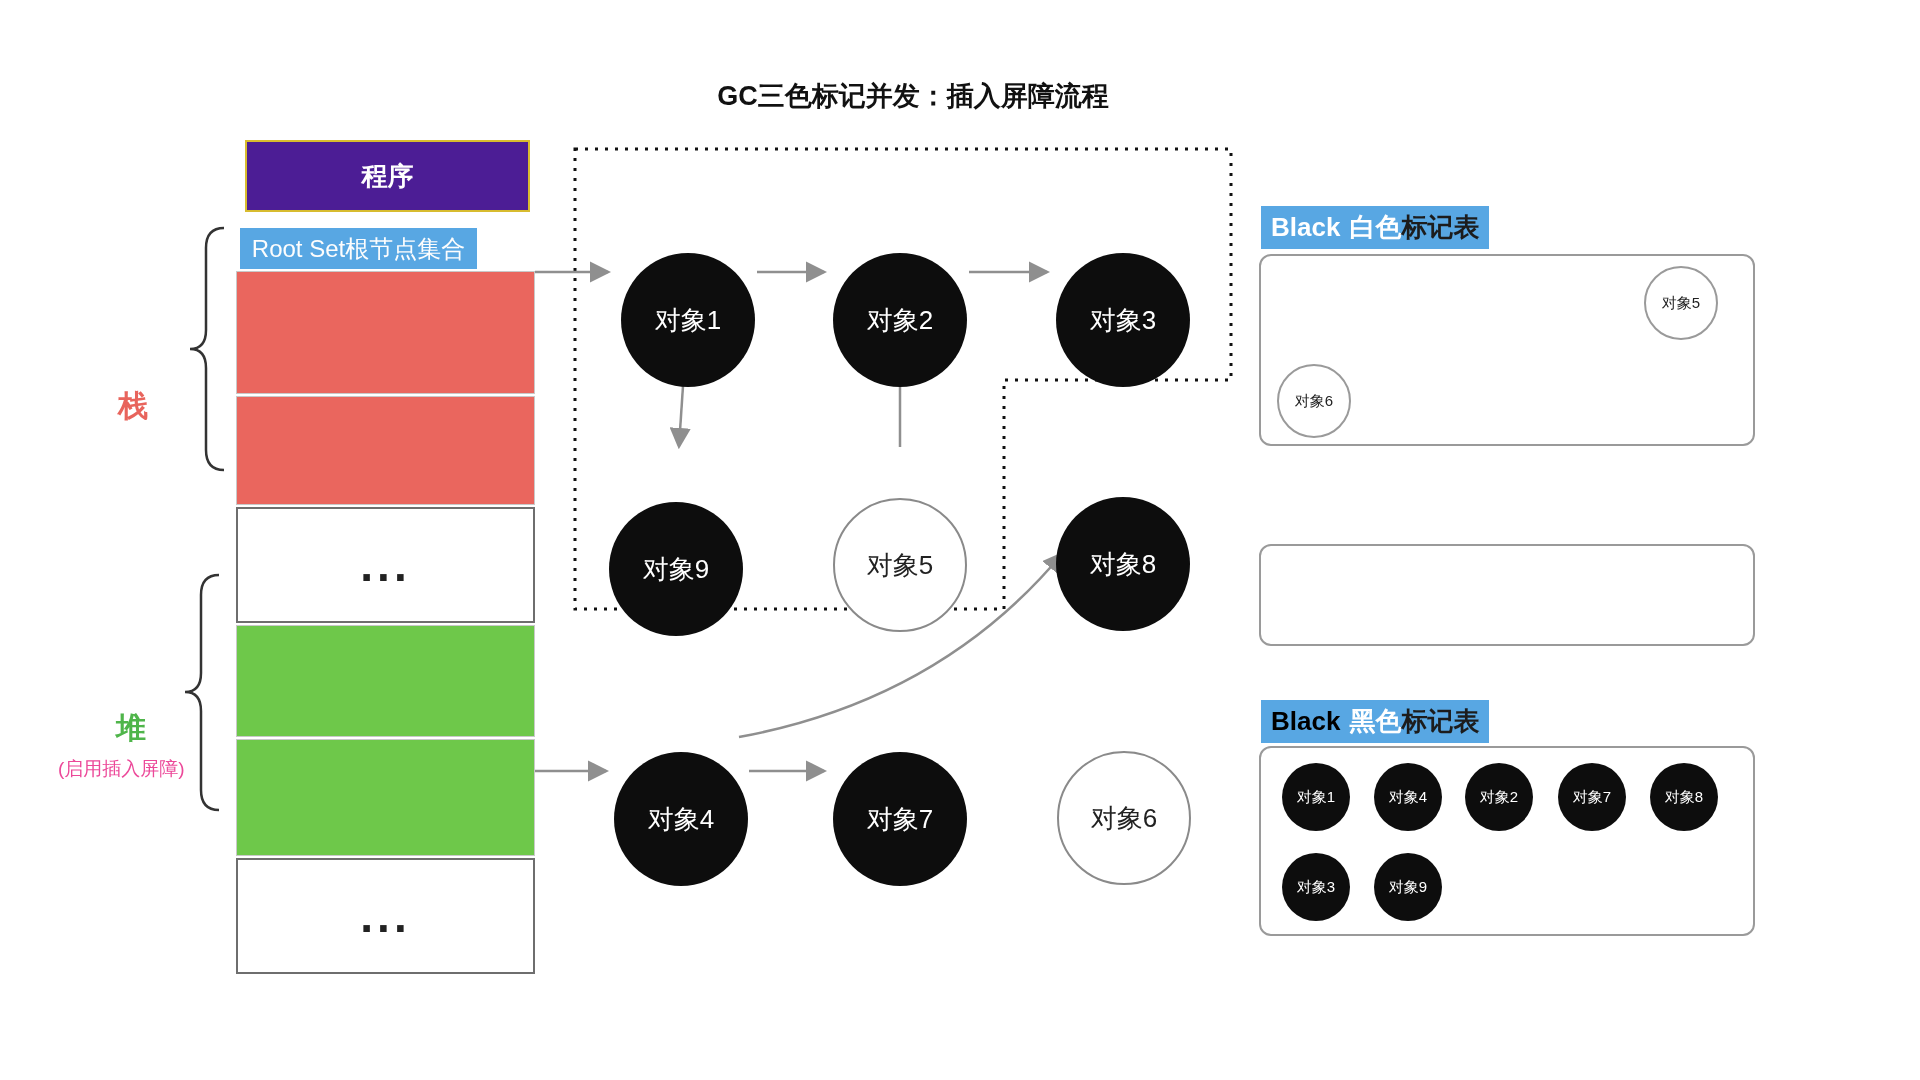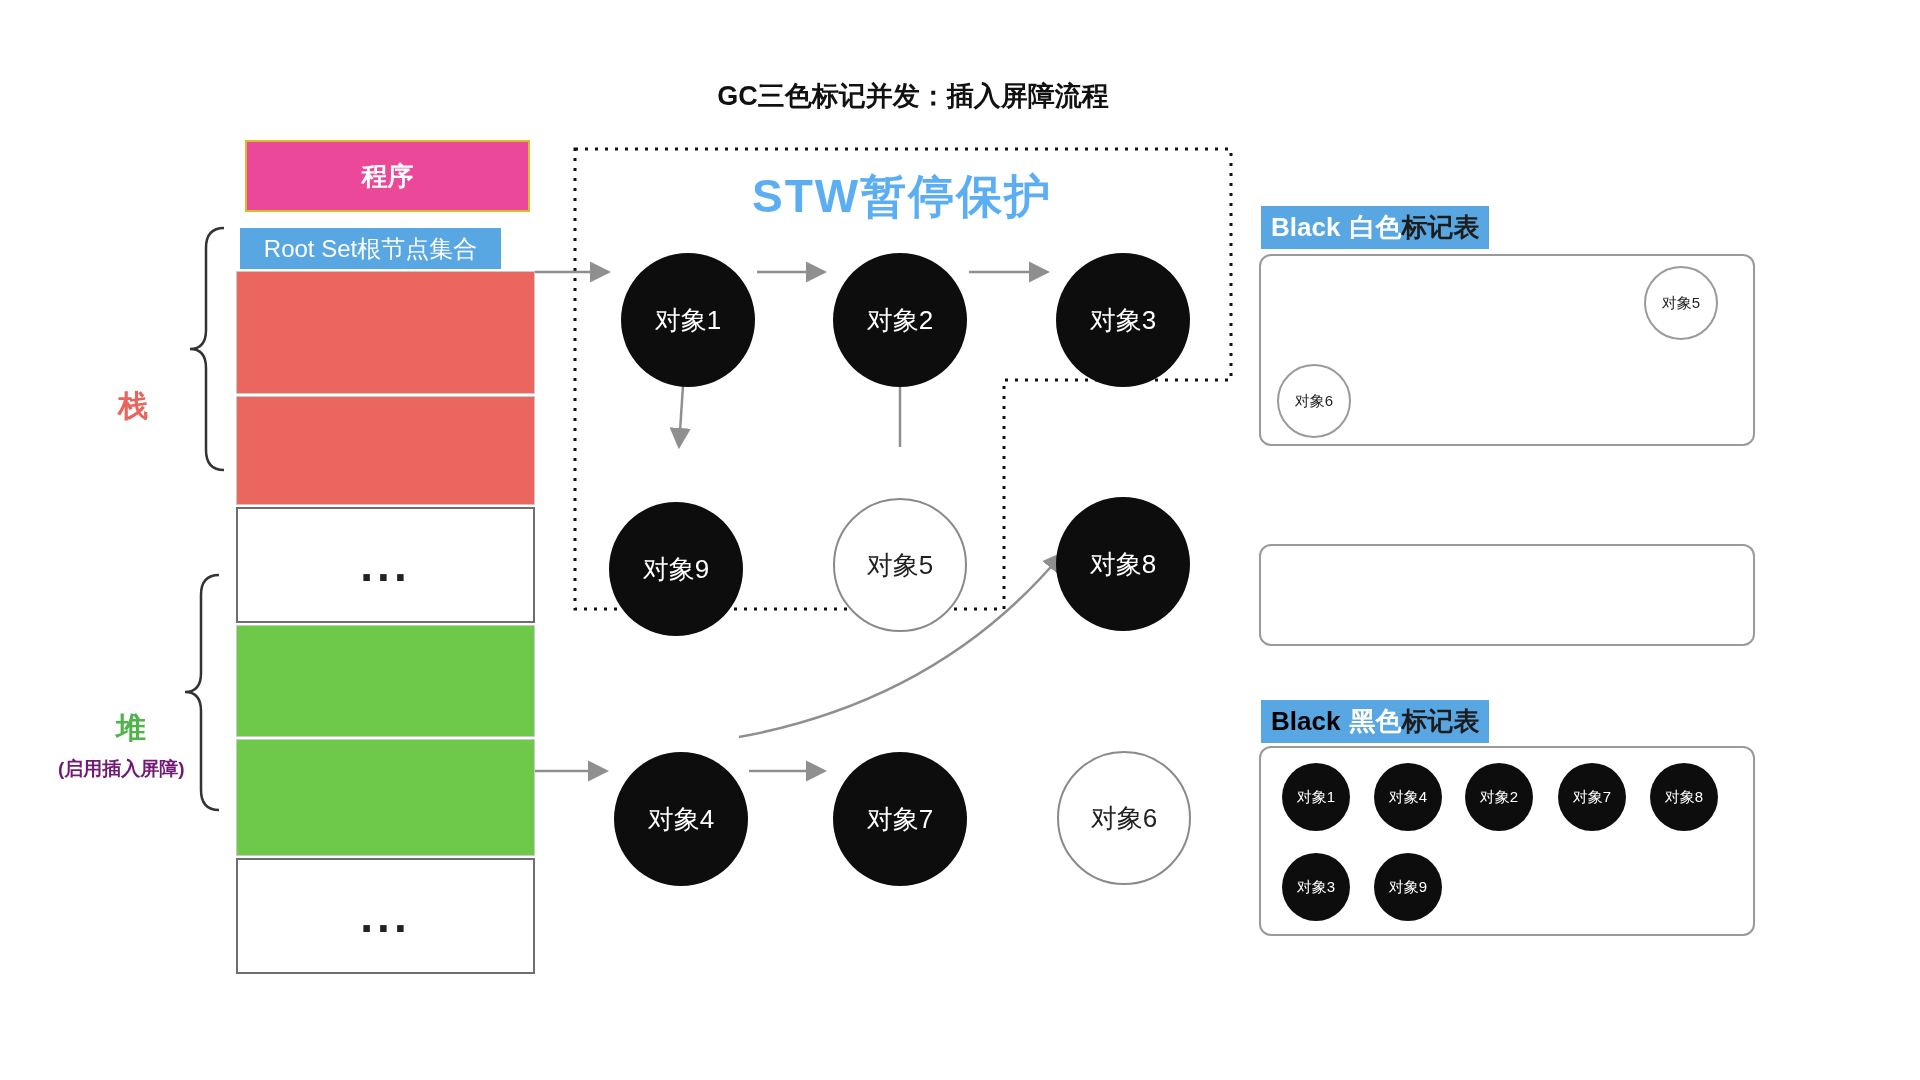--- a/index.html
+++ b/index.html
@@ -4,32 +4,32 @@
 <style>
   * { margin:0; padding:0; box-sizing:border-box; }
   body { font-family:"Liberation Sans","DejaVu Sans",sans-serif; background:#fff; }
   #canvas { position:relative; width:1920px; height:1080px; background:#fff; overflow:hidden; }
   .abs { position:absolute;margin-top:48px; }
 
   .title { left:433px; top:30px; width:960px; text-align:center; font-size:27px; font-weight:bold; color:#111; }
 
   
   .membox { left:236px; width:299px; display:flex; align-items:center; justify-content:center; }
-  .program { left:245px; top:92px; width:285px; height:72px; background:#ec4899; border:2px solid #d8bc2f;
+  .program { left:245px; top:92px; width:285px; height:72px; background:#4c1d95; border:2px solid #d8bc2f;
              display:flex; align-items:center; justify-content:center; font-size:26px; font-weight:bold; color:#fff; }
-  .rootset { left:240px; top:180px; width:261px; height:41px; background:#58a7e3; display:flex; align-items:center;
+  .rootset { left:240px; top:180px; width:237px; height:41px; background:#58a7e3; display:flex; align-items:center;
              justify-content:center; font-size:24px; color:#fdfdfd; }
   .redbox { background:#ea665e; border:1px solid #c9c9c9; }
   .greenbox { background:#6ec84a; border:1px solid #c9c9c9; }
   .ellipbox { background:#fff; border:2px solid #6e6e6e; font-size:46px; font-weight:bold; color:#222; letter-spacing:4px; }
 
   .side-label { font-weight:bold; font-size:30px; }
   .stack-label { left:118px; top:338px; color:#e8645c; }
   .heap-label { left:116px; top:660px; color:#4fb54a; }
-  .heap-note { left:58px; top:708px; font-size:19px; font-weight:bold; color:#701a75; }
+  .heap-note { left:58px; top:708px; font-size:19px; font-weight:normal; color:#ec4899; }
 
   
   .node { width:134px; height:134px; border-radius:50%; display:flex; align-items:center; justify-content:center;
           font-size:26px; z-index:3; }
   .node-black { background:#0d0d0d; color:#fff; }
   .node-white { background:#fff; color:#222; border:2px solid #8a8a8a; }
 
   .stw-label { left:752px; top:118px; font-size:46px; font-weight:bold; color:#5caef2; z-index:4; letter-spacing:2px; }
 
   
@@ -89,21 +89,20 @@
   <div class="abs membox redbox" style="top:348px;height:109px;"></div>
   <div class="abs membox ellipbox" style="top:459px;height:116px;">...</div>
   <div class="abs membox greenbox" style="top:577px;height:112px;"></div>
   <div class="abs membox greenbox" style="top:691px;height:117px;"></div>
   <div class="abs membox ellipbox" style="top:810px;height:116px;">...</div>
 
   <div class="abs side-label stack-label">栈</div>
   <div class="abs side-label heap-label">堆</div>
   <div class="abs heap-note">(启用插入屏障)</div>
 
-  <div class="abs stw-label">STW暂停保护</div>
 
   <div class="abs node node-black" style="left:621px;top:205px;">对象1</div>
   <div class="abs node node-black" style="left:833px;top:205px;">对象2</div>
   <div class="abs node node-black" style="left:1056px;top:205px;">对象3</div>
   <div class="abs node node-black" style="left:609px;top:454px;">对象9</div>
   <div class="abs node node-white" style="left:833px;top:450px;">对象5</div>
   <div class="abs node node-black" style="left:1056px;top:449px;">对象8</div>
   <div class="abs node node-black" style="left:614px;top:704px;">对象4</div>
   <div class="abs node node-black" style="left:833px;top:704px;">对象7</div>
   <div class="abs node node-white" style="left:1057px;top:703px;">对象6</div>

